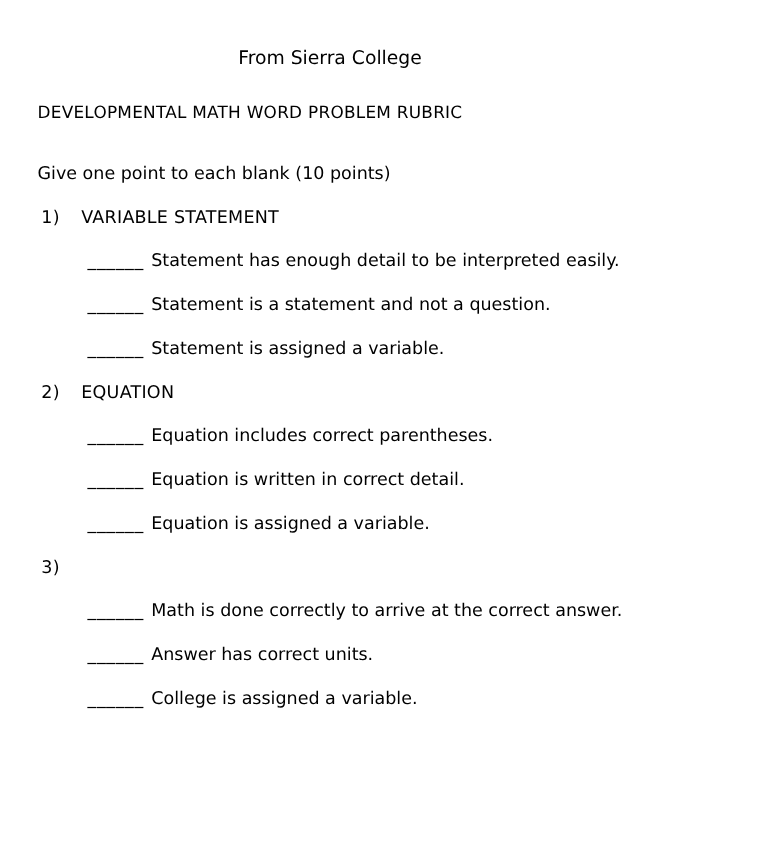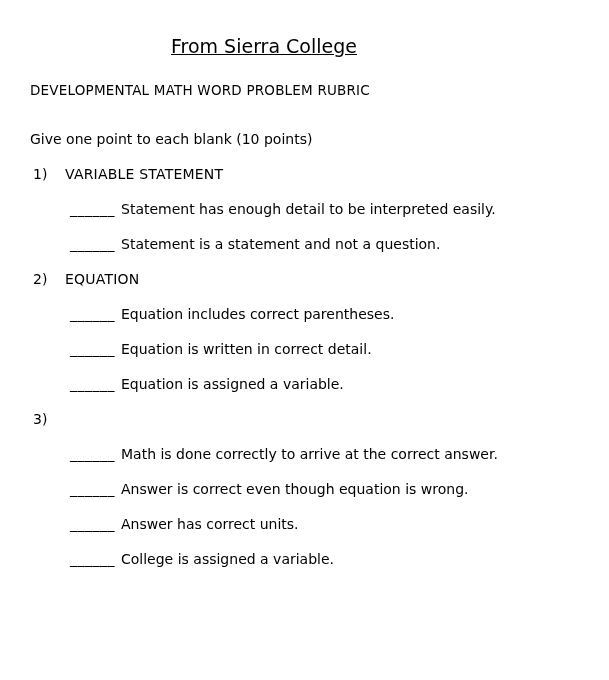--- a/index.html
+++ b/index.html
@@ -19,24 +19,23 @@
     box-sizing: border-box;
     width: 609px;
     height: 680px;
     padding: 36px 0 0 30px;
   }
   .content {
     width: 468px;
   }
   .doc-title {
     text-align: center;
-    font-size: 19px;
+    font-size: 15px;
     line-height: 20px;
     white-space: nowrap;
-    text-decoration: underline;
   }
   .doc-subtitle {
     text-align: left;
     font-size: 13.5px;
     line-height: 16px;
     margin-top: 26px;
     letter-spacing: 0.2px;
     white-space: nowrap;
   }
   .instruction {
@@ -88,20 +87,23 @@
       <div class="section-header">
         <span class="sec-num">1)</span>
         <span class="sec-heading">VARIABLE STATEMENT</span>
       </div>
       <div class="item">
         <span class="blank">______</span><span class="item-text">Statement has enough detail to be interpreted easily.</span>
       </div>
       <div class="item">
         <span class="blank">______</span><span class="item-text">Statement is a statement and not a question.</span>
       </div>
+      <div class="item">
+        <span class="blank">______</span><span class="item-text">Statement is assigned a variable.</span>
+      </div>
     </div>
 
     <div class="section">
       <div class="section-header">
         <span class="sec-num">2)</span>
         <span class="sec-heading">EQUATION</span>
       </div>
       <div class="item">
         <span class="blank">______</span><span class="item-text">Equation includes correct parentheses.</span>
       </div>
@@ -114,23 +116,20 @@
     </div>
 
     <div class="section">
       <div class="section-header">
         <span class="sec-num">3)</span>
       </div>
       <div class="item">
         <span class="blank">______</span><span class="item-text">Math is done correctly to arrive at the correct answer.</span>
       </div>
       <div class="item">
-        <span class="blank">______</span><span class="item-text">Answer is correct even though equation is wrong.</span>
-      </div>
-      <div class="item">
         <span class="blank">______</span><span class="item-text">Answer has correct units.</span>
       </div>
       <div class="item">
         <span class="blank">______</span><span class="item-text">College is assigned a variable.</span>
       </div>
     </div>
 
   </div>
 </div>
 

